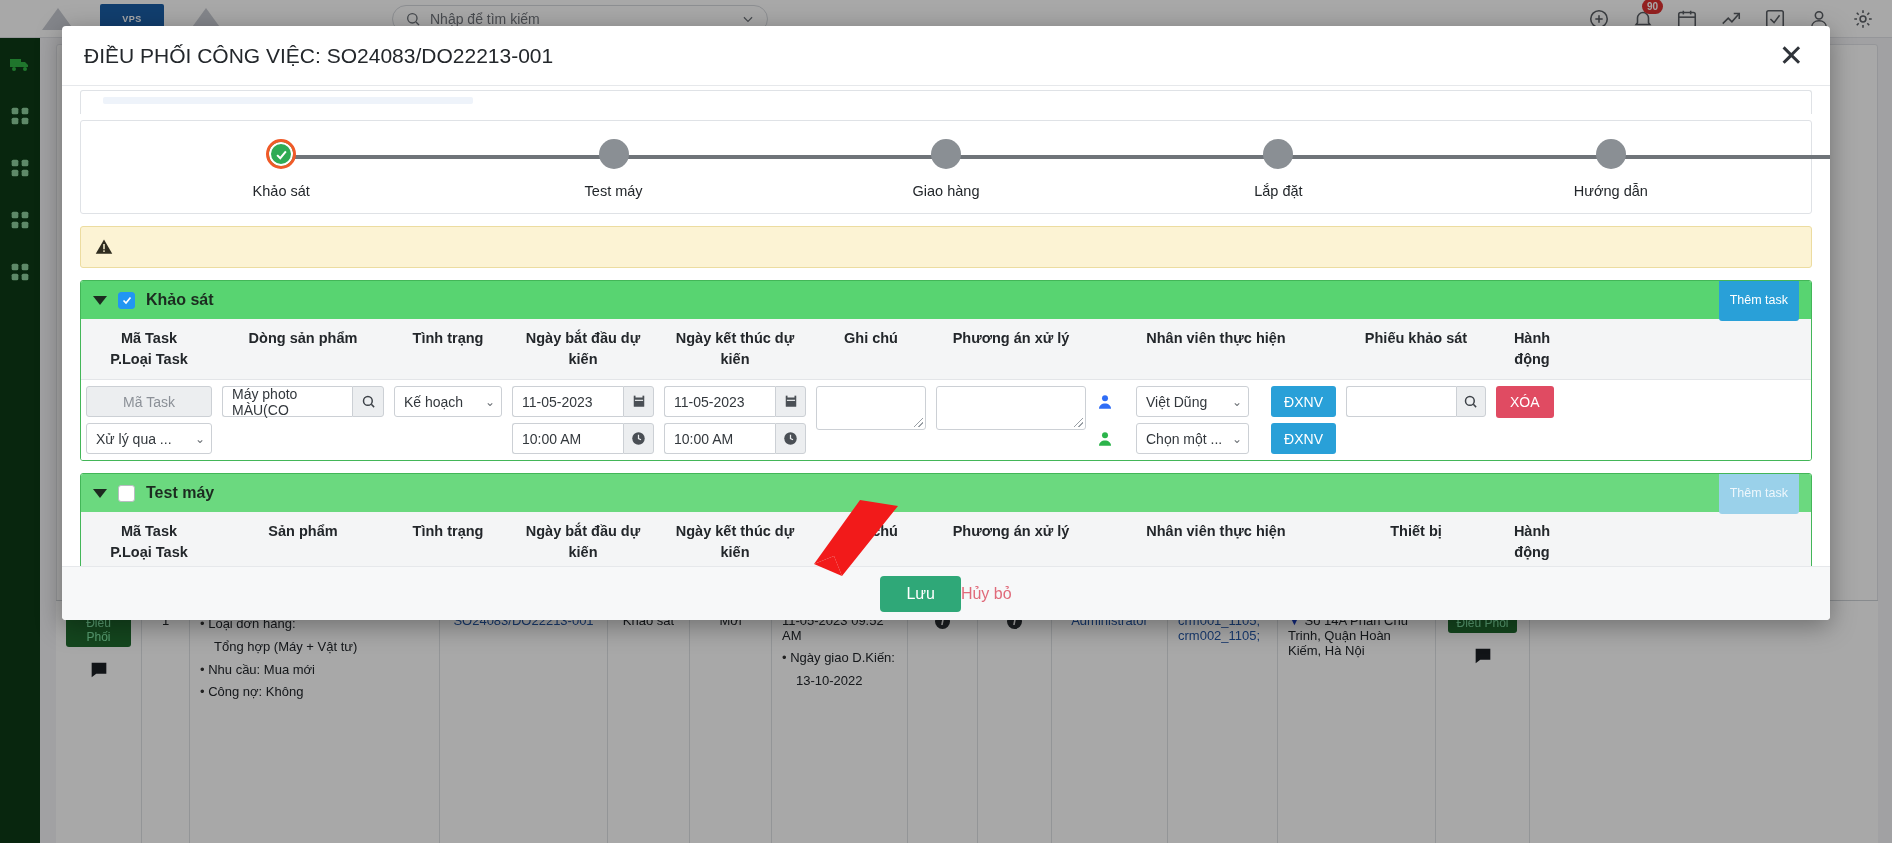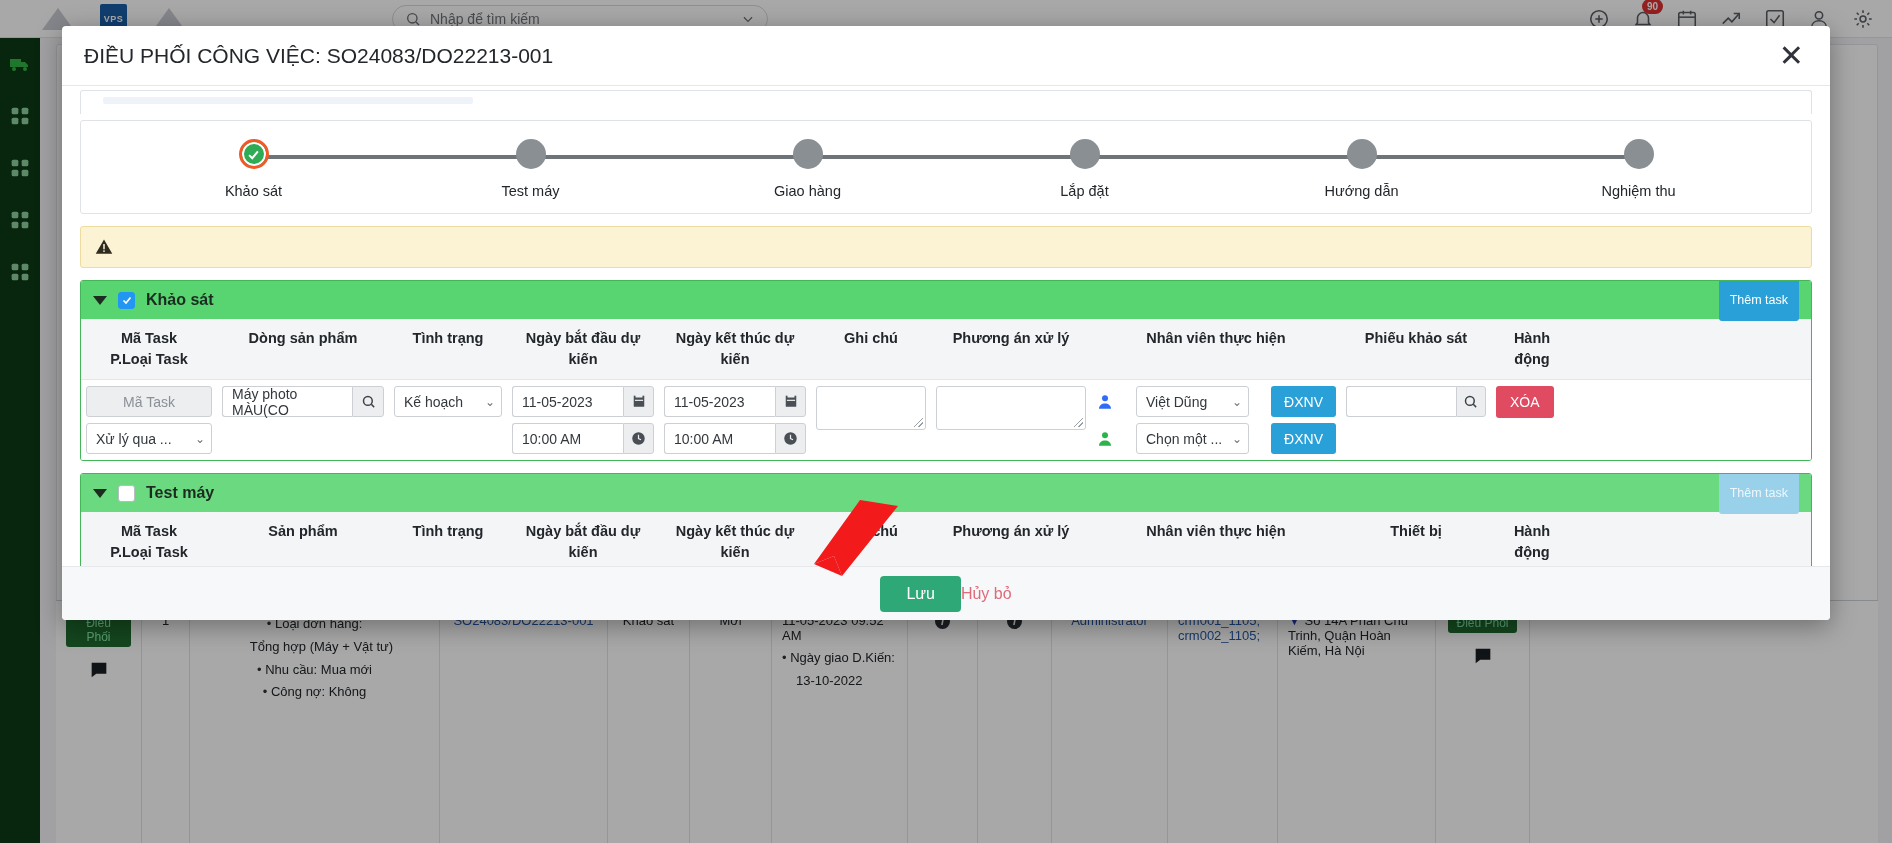--- a/index.html
+++ b/index.html
@@ -13,21 +13,21 @@
   
   #app-background { position: absolute; inset: 0; background: #f4f5f7; }
 
   .topbar {
     position: absolute; top: 0; left: 0; right: 0; height: 38px;
     background: #ffffff; border-bottom: 1px solid #e2e4e8;
     display: flex; align-items: center;
   }
   .topbar-left { display: flex; align-items: center; gap: 26px; padding-left: 42px; }
   .logo-box {
-    width: 27px; height: 30px; background: #1a5fa8; border-radius: 2px;
+    width: 64px; height: 30px; background: #1a5fa8; border-radius: 2px;
     color: #fff; font-size: 9px; font-weight: bold; display: flex;
     align-items: center; justify-content: center; letter-spacing: .5px;
   }
   .tri-icon { width: 0; height: 0; border-left: 16px solid transparent;
     border-right: 16px solid transparent; border-bottom: 22px solid #c9ccd3; }
   .search-pill {
     position: absolute; left: 392px; top: 5px; width: 376px; height: 28px;
     border: 1px solid #d6d9de; border-radius: 14px; background: #fff;
     display: flex; align-items: center; padding: 0 12px; gap: 9px;
   }
@@ -64,21 +64,21 @@
   
   .bg-table {
     position: absolute; left: 56px; top: 600px; right: 14px; bottom: 0;
     border-top: 1px solid #cfd3d8; background: #fff;
     font-size: 13px; color: #22262b;
   }
   .bgt-row { display: flex; height: 243px; background:#fff; }
   .bgt-cell { border-right: 1px solid #dfe2e6; padding: 12px 10px; position: relative; }
   .bgt-cell.c-action { width: 86px; text-align: center; }
   .bgt-cell.c-no     { width: 48px; text-align: center; }
-  .bgt-cell.c-info   { width: 250px; text-align: center; }
+  .bgt-cell.c-info   { width: 250px; }
   .bgt-cell.c-so     { width: 168px; color: #2558a8; text-align:center; }
   .bgt-cell.c-stage  { width: 82px; text-align:center; }
   .bgt-cell.c-state  { width: 82px; text-align:center; }
   .bgt-cell.c-date   { width: 136px; }
   .bgt-cell.c-i1     { width: 70px; text-align: center; }
   .bgt-cell.c-i2     { width: 74px; text-align: center; }
   .bgt-cell.c-admin  { width: 116px; color: #2558a8; text-align: center; }
   .bgt-cell.c-crm    { width: 110px; color: #2558a8; }
   .bgt-cell.c-addr   { width: 158px; }
   .bgt-cell.c-dp     { width: 94px; text-align: center; }
@@ -500,26 +500,20 @@
         </div>
 
         <div class="step">
           <div class="step-dot-row">
             <div class="step-line" style="left:50%;right:-50%"></div>
             <div class="step-dot"></div>
           </div>
           <div class="step-label">Hướng dẫn</div>
         </div>
 
-        <div class="step">
-          <div class="step-dot-row">
-            <div class="step-dot"></div>
-          </div>
-          <div class="step-label">Nghiệm thu</div>
-        </div>
 
       </div>
     </div>
 
     <div class="warn-bar">
       <svg width="18" height="18" viewBox="0 0 24 24" fill="#2f2c1f">
         <path d="M12 2 L23 21 H1 Z"></path>
           <rect x="11" y="8" width="2" height="7" fill="#fcf3d4"></rect>
           <rect x="11" y="16.5" width="2" height="2" fill="#fcf3d4"></rect>
       </svg>

